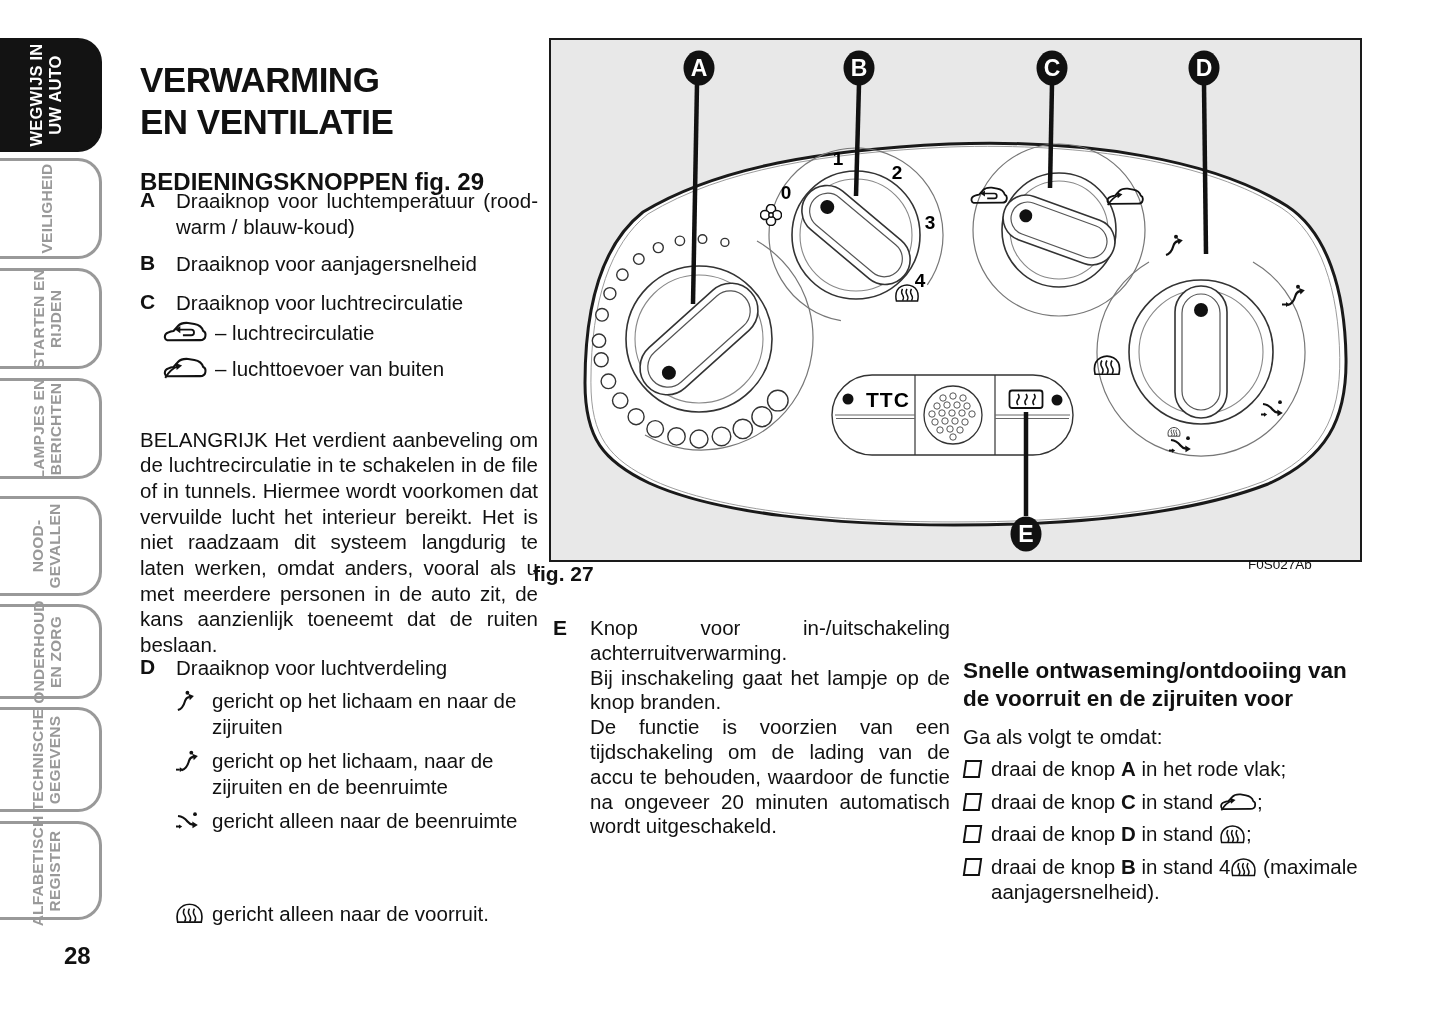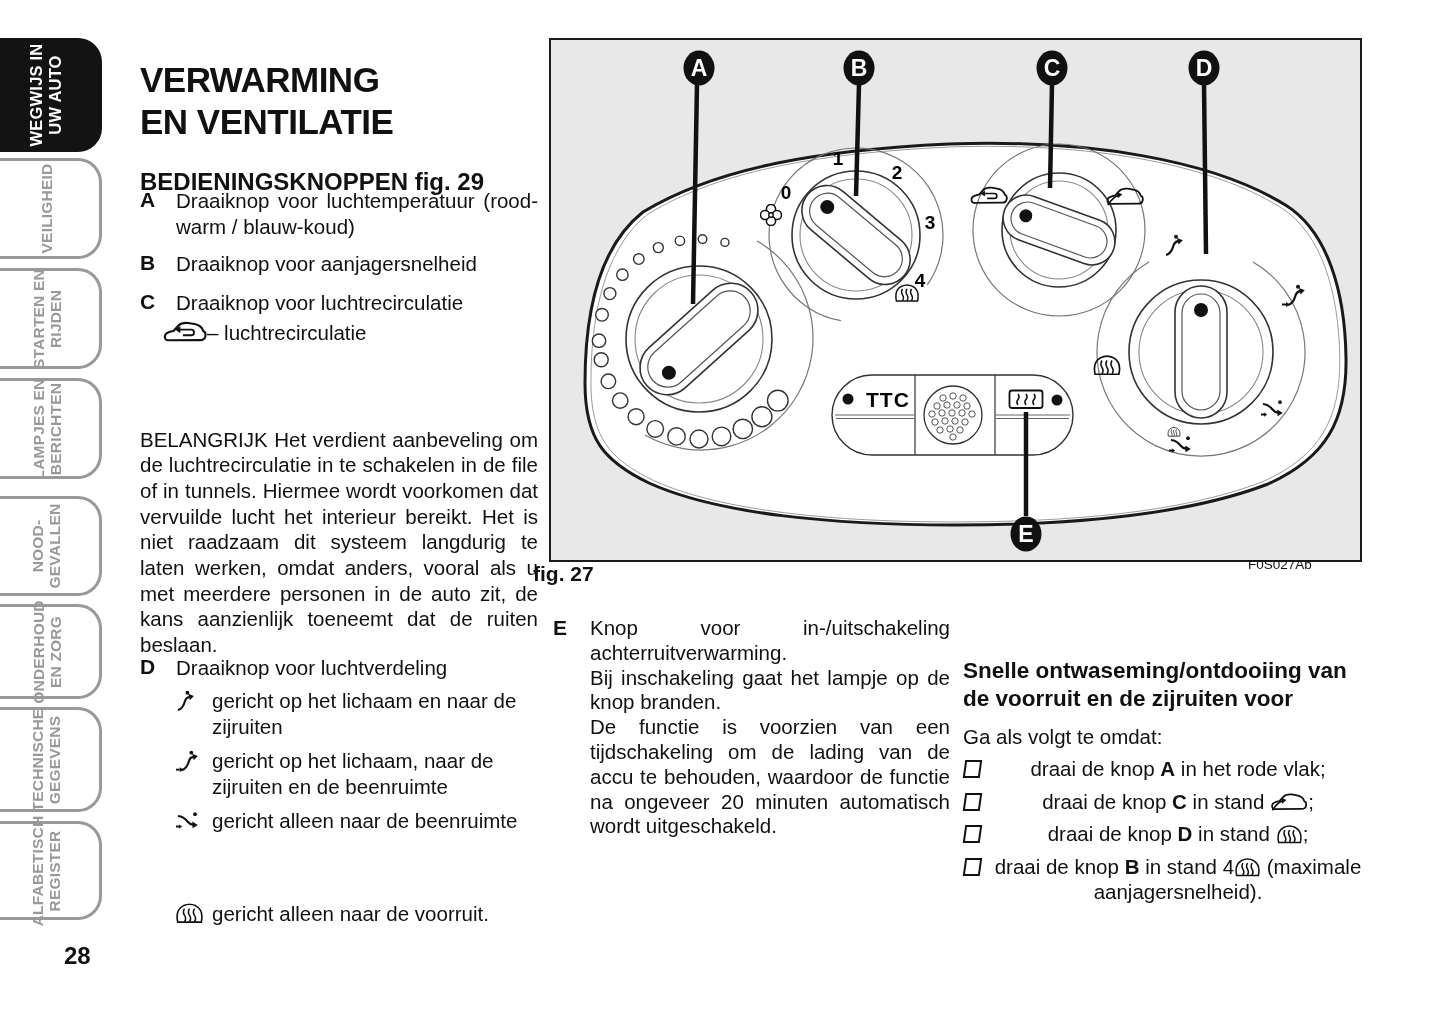--- a/index.html
+++ b/index.html
@@ -14,34 +14,34 @@
             line-height:17px;color:#999;white-space:nowrap;letter-spacing:.2px;}
   .tab.active .lbl{color:#fff;font-size:16.5px;line-height:19px;}
   #pagenum{position:absolute;left:64px;top:942px;font-size:24px;font-weight:700;}
   
   .h1{position:absolute;left:140px;top:36px;font-size:35px;line-height:42px;
       font-weight:700;letter-spacing:-.5px;}
   .sec{position:absolute;left:140px;top:148px;font-size:24px;font-weight:700;text-align:center;}
   .kitem{position:absolute;left:140px;width:398px;box-sizing:border-box;}
   .kl{position:absolute;left:0;top:0;font-weight:700;font-size:21px;}
   .kt{margin-left:36px;font-size:20.5px;line-height:26px;text-align:justify;}
-  .csub{position:absolute;left:163px;display:flex;align-items:center;gap:0;font-size:20.5px;}
+  .csub{position:absolute;left:163px;display:flex;align-items:center;gap:8px;font-size:20.5px;}
   .imp{position:absolute;left:140px;top:406px;width:398px;font-size:20.5px;
        line-height:25.7px;text-align:justify;}
   .dsub{position:absolute;left:175px;width:365px;display:grid;grid-template-columns:37px 1fr;
         font-size:20.5px;line-height:26px;}
   .dsub svg{margin-top:2px;}
   
   .ecol{position:absolute;left:553px;top:616px;width:397px;}
   .ecol .etext{margin-left:37px;font-size:20.5px;line-height:24.8px;text-align:justify;}
   
   .rcol{position:absolute;left:963px;top:613px;width:402px;margin-top:44px;}
   .rhead{font-weight:700;font-size:22.5px;line-height:27.5px;}
   .intro{margin-top:13px;font-size:20.5px;}
-  .step{position:relative;padding-left:28px;margin-top:7px;font-size:20.5px;line-height:25.5px;text-align:center;}
+  .step{position:relative;padding-left:28px;margin-top:7px;font-size:20.5px;line-height:25.5px;}
   .bullet{position:absolute;left:1px;top:4px;width:13px;height:14px;border:2.3px solid #111;
           transform:skewX(-8deg);background:#fff;}
   .step b{font-weight:700;}
   .ic{vertical-align:-4px;}
   
   #figwrap{position:absolute;left:549px;top:38px;}
   .figcap{position:absolute;left:533px;top:562px;font-size:21px;font-weight:700;}
   .figcode{position:absolute;left:1248px;top:557px;width:112px;font-size:13.5px;}
   svg text{font-family:"Liberation Sans",sans-serif;}
 </style>
@@ -172,20 +172,26 @@
   </div>
   <div class="kitem" style="top:290px">
     <span class="kl">C</span>
     <div class="kt">Draaiknop voor luchtrecirculatie</div>
   </div>
   <div class="csub" style="top:320px">
     <svg class="ic" width="44" height="25" viewBox="0 0 42 24">
         <use href="#i-car-re"></use>
       </svg>
     <span>– luchtrecirculatie</span>
+  </div>
+  <div class="csub" style="top:356px">
+    <svg class="ic" width="44" height="25" viewBox="0 0 42 24">
+        <use href="#i-car-out"></use>
+      </svg>
+    <span>– luchttoevoer van buiten</span>
   </div>
 
   <p class="imp">BELANGRIJK Het verdient aanbeveling om de luchtrecirculatie in te schakelen in de file of in tunnels. Hiermee wordt voorkomen dat vervuilde lucht het interieur bereikt. Het is niet raadzaam dit systeem langdurig te laten werken, omdat anders, vooral als u met meerdere personen in de auto zit, de kans aanzienlijk toeneemt dat de ruiten beslaan.</p>
 
   <div class="kitem" style="top:655px">
     <span class="kl">D</span>
     <div class="kt">Draaiknop voor luchtverdeling</div>
   </div>
   <div class="dsub" style="top:688px">
     <svg width="21" height="23" viewBox="0 0 22 24">

